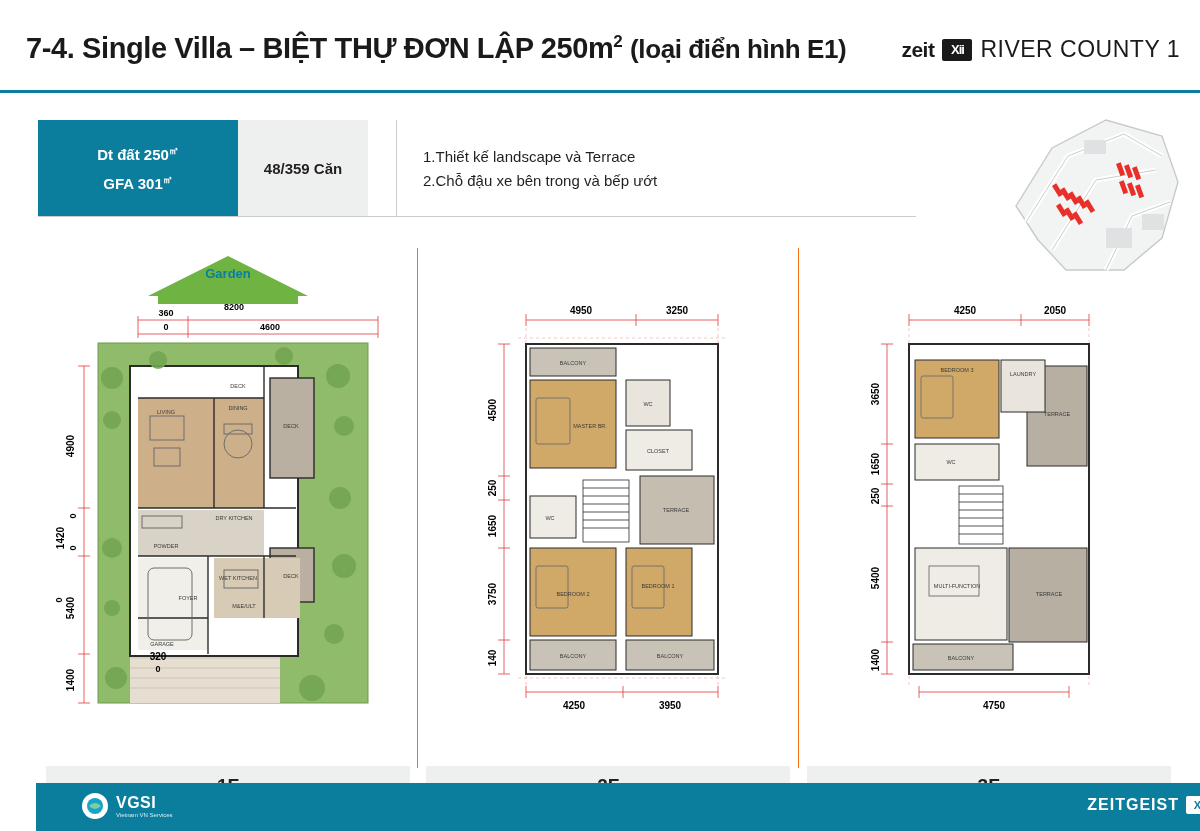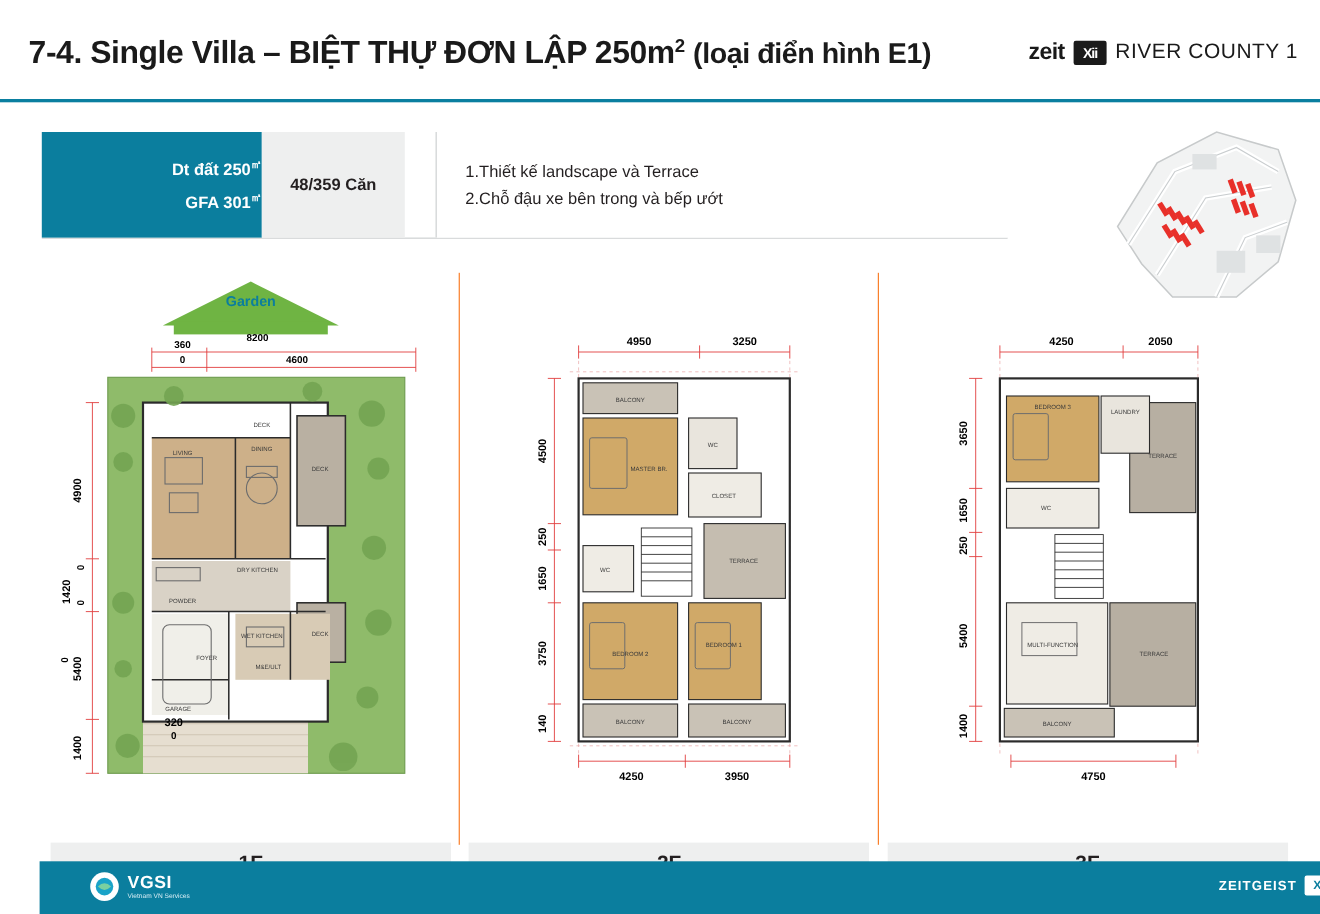--- a/index.html
+++ b/index.html
@@ -26,32 +26,32 @@
   .brand{
     position:absolute;right:20px;top:36px;
     display:flex;align-items:center;gap:8px;white-space:nowrap;
   }
   .brand-zeit{font-size:21px;font-weight:bold;color:#1a1a1a;letter-spacing:-0.5px;}
   .brand-mark{
     display:inline-flex;align-items:center;justify-content:center;
     width:30px;height:22px;background:#1a1a1a;color:#fff;font-size:13px;font-weight:bold;
     border-radius:2px;letter-spacing:-1px;
   }
-  .brand-river{font-size:19px;color:#1a1a1a;letter-spacing:0.5px;}
+  .brand-river{font-size:23px;color:#1a1a1a;letter-spacing:0.5px;}
   .header-rule{
     position:absolute;left:0;top:90px;width:1200px;height:3px;background:#0a7fa0;
   }
   
   .infobar{
     position:absolute;left:38px;top:120px;width:878px;height:96px;
     display:flex;border-bottom:1px solid #c9ccce;
   }
   .infobar-left{
     width:200px;background:#0b7e9e;color:#ffffff;
-    display:flex;flex-direction:column;justify-content:center;align-items:flex-end;gap:10px;
+    display:flex;flex-direction:column;justify-content:center;align-items:center;gap:10px;
   }
   .infobar-left div{font-size:15px;font-weight:bold;}
   .infobar-left .sup{font-size:10px;vertical-align:super;}
   .infobar-mid{
     width:130px;background:#eeefef;color:#231f20;
     display:flex;align-items:center;justify-content:center;
     font-size:15px;font-weight:bold;
   }
   .infobar-right{
     flex:1;background:#ffffff;
@@ -89,21 +89,21 @@
   }
   .vgsi-badge{
     width:26px;height:26px;border-radius:50%;
     background:#ffffff;display:flex;align-items:center;justify-content:center;
   }
   .vgsi-text{font-size:16px;font-weight:bold;color:#ffffff;letter-spacing:0.5px;}
   .vgsi-sub{font-size:6px;color:#d8eef5;display:block;letter-spacing:0px;font-weight:normal;}
   .footer-right{
     position:absolute;right:24px;top:13px;display:flex;align-items:center;gap:7px;
   }
-  .footer-right .zg{font-size:12px;font-weight:bold;color:#ffffff;letter-spacing:1px;}
+  .footer-right .zg{font-size:16px;font-weight:bold;color:#ffffff;letter-spacing:1px;}
   .footer-right .zgmark{
     width:26px;height:18px;background:#ffffff;color:#0b7e9e;
     font-size:11px;font-weight:bold;display:flex;align-items:center;justify-content:center;
     border-radius:2px;letter-spacing:-1px;
   }
   text{font-family:"Liberation Sans", sans-serif;}
 </style>
 </head>
 <body>
 

